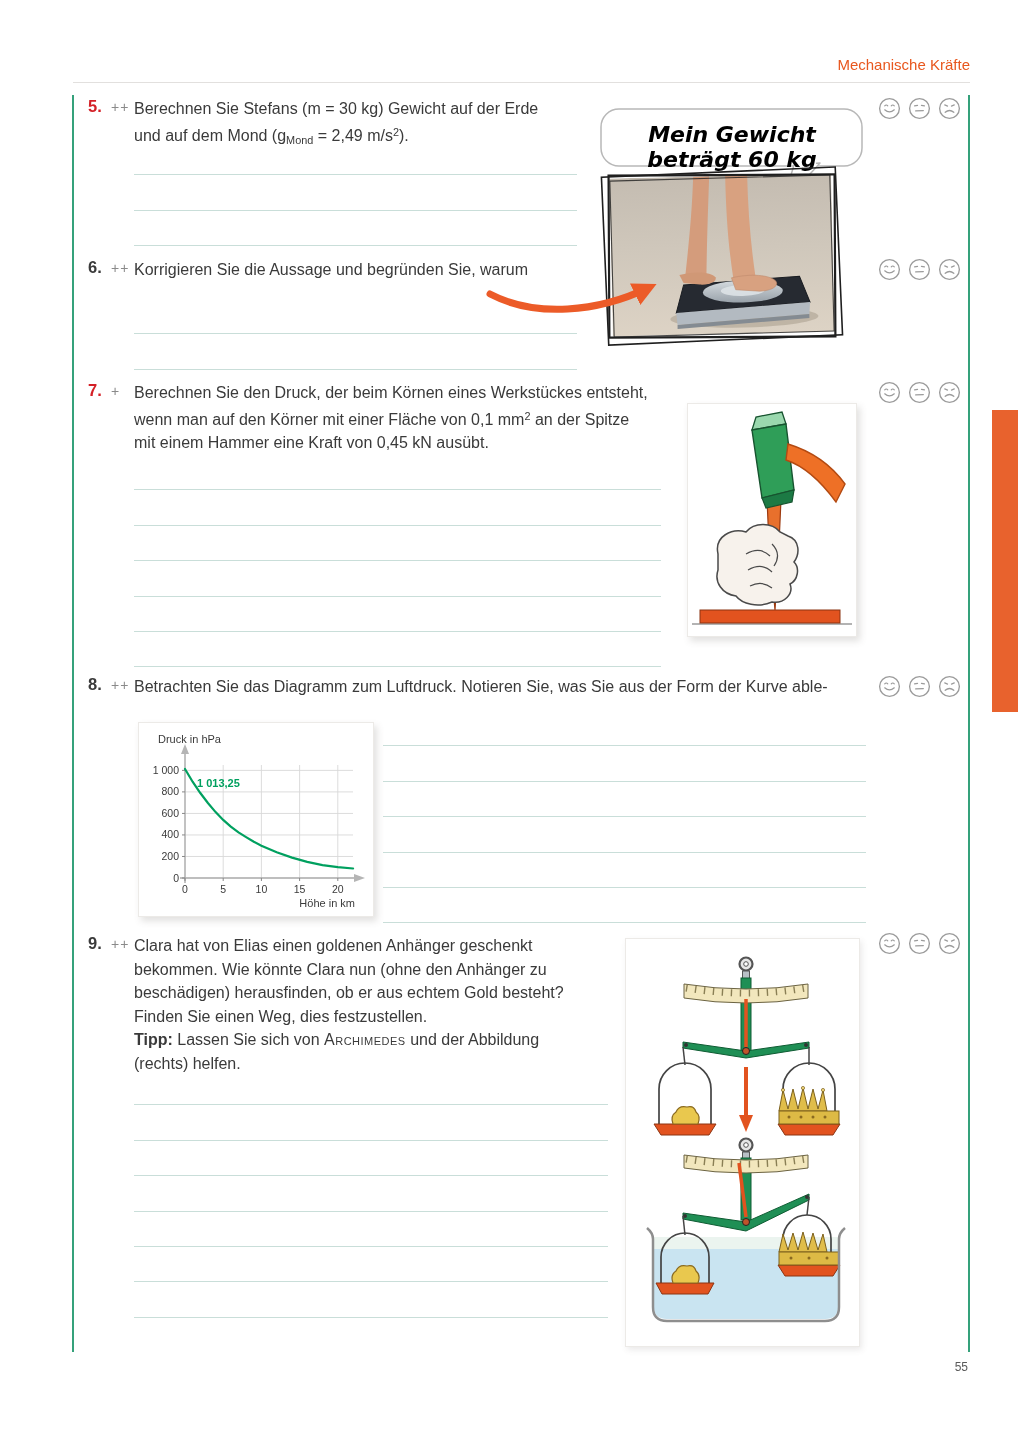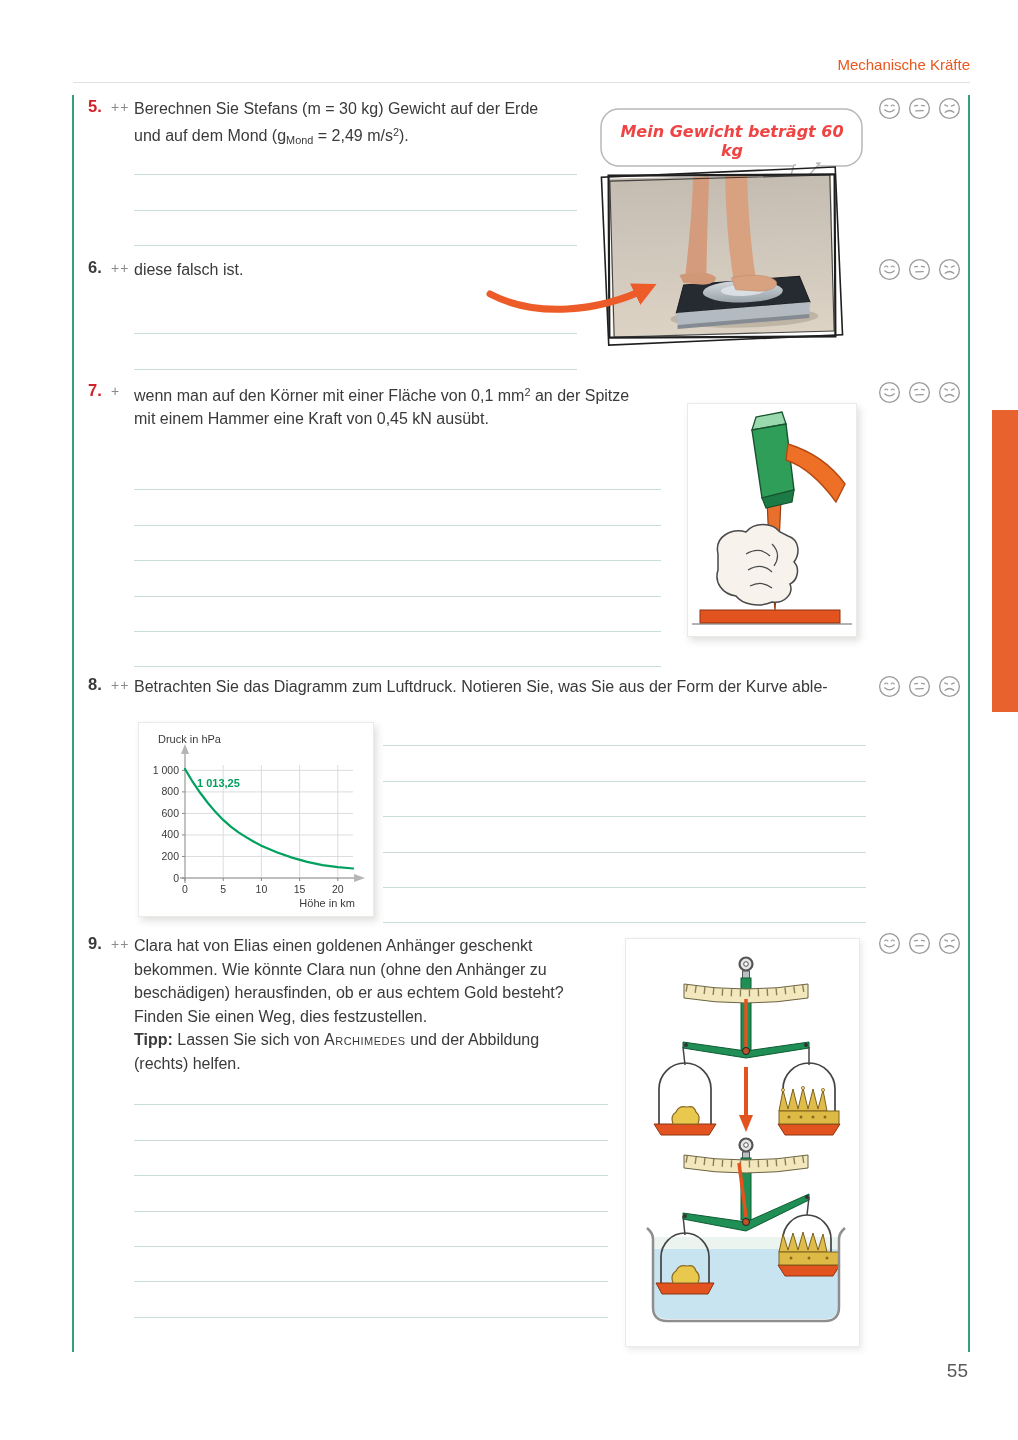--- a/index.html
+++ b/index.html
@@ -3,21 +3,21 @@
 <meta charset="utf-8">
 <style>
   html,body{margin:0;padding:0;background:#fff;}
   .page{position:relative;width:1018px;height:1440px;background:#fff;overflow:hidden;
         font-family:"Liberation Sans",sans-serif;color:#3a3a3a;}
   .chapter{position:absolute;top:56px;right:48px;font-size:15px;color:#e8571e;}
   .hrule{position:absolute;top:82px;left:73px;right:48px;border-top:1px solid #e2e0de;}
   .vrule{position:absolute;top:95px;width:2px;height:1257px;background:#35a17b;}
   .vrule.left{left:72px;} .vrule.right{left:968px;}
   .tab{position:absolute;left:992px;top:410px;width:26px;height:302px;background:#e8622d;}
-  .pageno{position:absolute;top:1360px;right:50px;font-size:19px;color:#5a5a5a;}
+  .pageno{position:absolute;top:1360px;right:50px;font-size:12px;color:#5a5a5a;}
 
   .ex{position:absolute;}
   .ex-num{position:absolute;left:88px;top:0;font-weight:bold;font-size:16.5px;}
   .ex-diff{position:absolute;left:111px;top:2px;font-size:14px;color:#8a8a8a;letter-spacing:1px;}
   .ex-text{position:absolute;left:134px;top:0;font-size:16px;line-height:23.5px;}
   .tline{white-space:nowrap;}
   .sub{font-size:.68em;vertical-align:-.25em;}
   .sup{font-size:.68em;vertical-align:.45em;}
   .b{font-weight:700;margin-top:9px;}
   .sc{font-variant:small-caps;letter-spacing:.5px;}
@@ -27,21 +27,21 @@
 
   .ratings{position:absolute;left:878px;display:flex;gap:7px;}
   .smiley{display:inline-block;width:23px;height:23px;}
 
   .card{position:absolute;background:#fff;border:1px solid #eceae7;
         box-shadow:3px 4px 7px rgba(90,85,80,.18);}
   .photo-wrap{position:absolute;left:601px;top:166px;width:244px;height:182px;
         transform:rotate(-1.3deg);}
   .bubble-text{position:absolute;left:612px;top:122px;width:240px;text-align:center;
         font-family:"DejaVu Sans",sans-serif;font-style:italic;font-weight:600;
-        font-size:16px;color:#ef4444;}
+        font-size:22px;color:#000000;}
   svg text{font-family:"Liberation Sans",sans-serif;}
 </style>
 </head>
 <body>
 
 <div class="page">
 
   <div class="chapter">Mechanische Kräfte</div>
   <div class="hrule"></div>
   <div class="vrule left"></div>
@@ -119,21 +119,21 @@
       <rect x="8" y="9" width="226" height="162" fill="none" stroke="#1f1f1f" stroke-width="2.2" transform="rotate(1 121 90)"></rect>
       <rect x="4" y="6" width="234" height="168" fill="none" stroke="#1f1f1f" stroke-width="1.6" transform="rotate(-1.2 121 90)"></rect>
       <rect x="11" y="12" width="220" height="156" fill="none" stroke="#1f1f1f" stroke-width="1.1" opacity="0.8" transform="rotate(-0.3 121 90)"></rect>
     </svg>
   </div>
 
   <div class="ex" style="top:258px;">
     <span class="ex-num" style="color: rgb(58, 58, 58);">6.</span>
     <span class="ex-diff">++</span>
     <div class="ex-text">
-        <div class="tline"><span>diese falsch ist.</span></div>
+        <div class="tline"><span>Korrigieren Sie die Aussage und begründen Sie, warum</span></div>
       </div>
   </div>
   <svg style="position:absolute;left:486px;top:276px;" width="185" height="52">
     <defs>
       <marker id="ah" viewBox="0 0 10 10" refX="6" refY="5" markerWidth="3.4" markerHeight="3.4" orient="auto">
         <path d="M0 0 L10 5 L0 10 Z" fill="#ec5b28"></path>
       </marker>
     </defs>
     <path d="M4 18 C 50 42, 112 36, 162 12" fill="none" stroke="#ec5b28" stroke-width="7" stroke-linecap="round" marker-end="url(#ah)"></path>
   </svg>
@@ -156,20 +156,21 @@
       <circle cx="12" cy="12" r="10.3" fill="#fff" stroke="#9b9b9b" stroke-width="1.4"></circle>
       <path d="M7.5 16 Q12 12.2 16.5 16" fill="none" stroke="#9b9b9b" stroke-width="1.3" stroke-linecap="round"></path>
       <path d="M7 8.2 L10 9.5 M17 8.2 L14 9.5" fill="none" stroke="#9b9b9b" stroke-width="1.2" stroke-linecap="round"></path>
     </svg></span>
   </div>
 
   <div class="ex" style="top:381px;">
     <span class="ex-num" style="color: rgb(212, 32, 39);">7.</span>
     <span class="ex-diff">+</span>
     <div class="ex-text">
+        <div class="tline"><span>Berechnen Sie den Druck, der beim Körnen eines Werkstückes entsteht,</span></div>
         <div class="tline"><span>wenn man auf den Körner mit einer Fläche von 0,1 mm</span><span class="sup">2</span><span> an der Spitze</span></div>
         <div class="tline"><span>mit einem Hammer eine Kraft von 0,45 kN ausübt.</span></div>
       </div>
   </div>
   <div class="alines" style="left:134px;top:455px;width:527px;">
       <div class="aline"></div>
       <div class="aline"></div>
       <div class="aline"></div>
       <div class="aline"></div>
       <div class="aline"></div>

